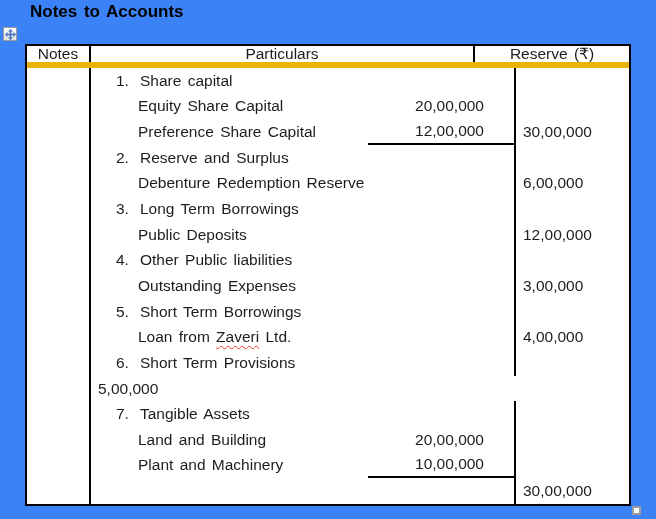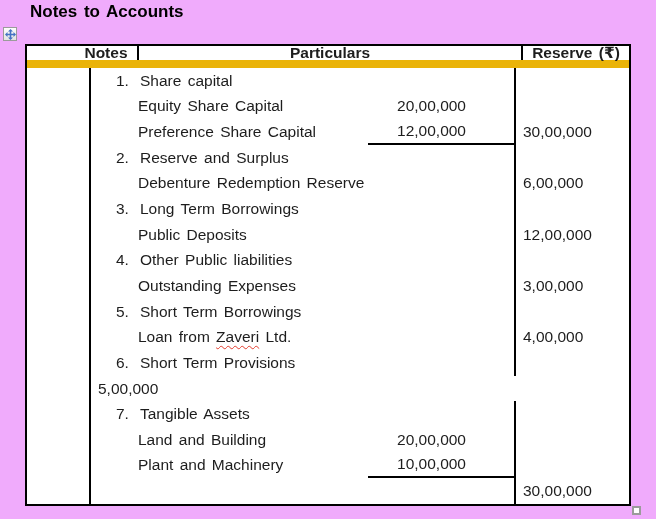--- a/index.html
+++ b/index.html
@@ -4,21 +4,21 @@
 <style>
   * { margin:0; padding:0; box-sizing:border-box; }
   html,body { background:#ffffff; }
   body {
     width:656px; height:519px;
     font-family:"Liberation Sans","DejaVu Sans",sans-serif;
     -webkit-font-smoothing:antialiased;
   }
   .canvas {
     position:relative; width:656px; height:519px;
-    background:#f0abfc; overflow:hidden; color:#1d1d1d;
+    background:#3b82f6; overflow:hidden; color:#1d1d1d;
   }
   .doc-title {
     position:absolute; left:30px; top:2px;
     font-size:17px; font-weight:700; color:#000;
     word-spacing:2px; white-space:nowrap;
   }
   .move-handle {
     position:absolute; left:3px; top:27px; width:14px; height:14px;
     border:1px solid #9b9b9b; background:linear-gradient(#fefefe,#e2e2e2);
     display:flex; align-items:center; justify-content:center; cursor:move;
@@ -26,40 +26,40 @@
   .resize-handle {
     position:absolute; left:632px; top:506px; width:9px; height:9px;
     border:2px solid #9b9b9b; background:#ffffff;
   }
   .tbl {
     position:absolute; left:25px; top:44px; width:606px;
     border:2px solid #000; background:#fff;
     font-size:15.5px; color:#1d1d1d;
   }
   .hrow {
-    display:flex; font-weight:700; border-bottom:8px solid #eab308;
-    height:22px; word-spacing:2px;padding-left:48px;
+    display:flex; font-weight:400; border-bottom:6px solid #eab308;
+    height:22px; word-spacing:2px;
   }
   .hc { display:flex; align-items:center; justify-content:center; height:100%; white-space:nowrap; }
   .hc.notes  { width:64px;  border-right:2px solid #000; }
   .hc.part   { width:384px; border-right:2px solid #000; }
   .hc.amount { flex:1; }
   .line { display:flex; height:25.65px; align-items:center; }
   .l-notes { width:64px; border-right:2px solid #000; height:100%; flex:none; }
   .l-part {
     width:425px; border-right:2px solid #000; height:100%; flex:none;
     display:flex; align-items:center; word-spacing:2px; white-space:nowrap;
   }
   .l-amount { flex:1; padding-left:7px; display:flex; align-items:center; white-space:nowrap; }
   .num { margin-left:25px; width:24px; flex:none; }
   .ptext.indent { margin-left:47px; }
   .mid {
     margin-left:auto; width:146px; height:100%; flex:none;
     display:flex; align-items:center; justify-content:flex-end;
-    padding-right:48px;
+    padding-right:30px;
   }
   .mid.sum { border-bottom:2px solid #000; }
   .misspelled {
     text-decoration:underline; text-decoration-style:wavy;
     text-decoration-color:#e23c2e; text-decoration-thickness:1px;
     text-underline-offset:3px;
   }
 </style>
 </head>
 <body>

